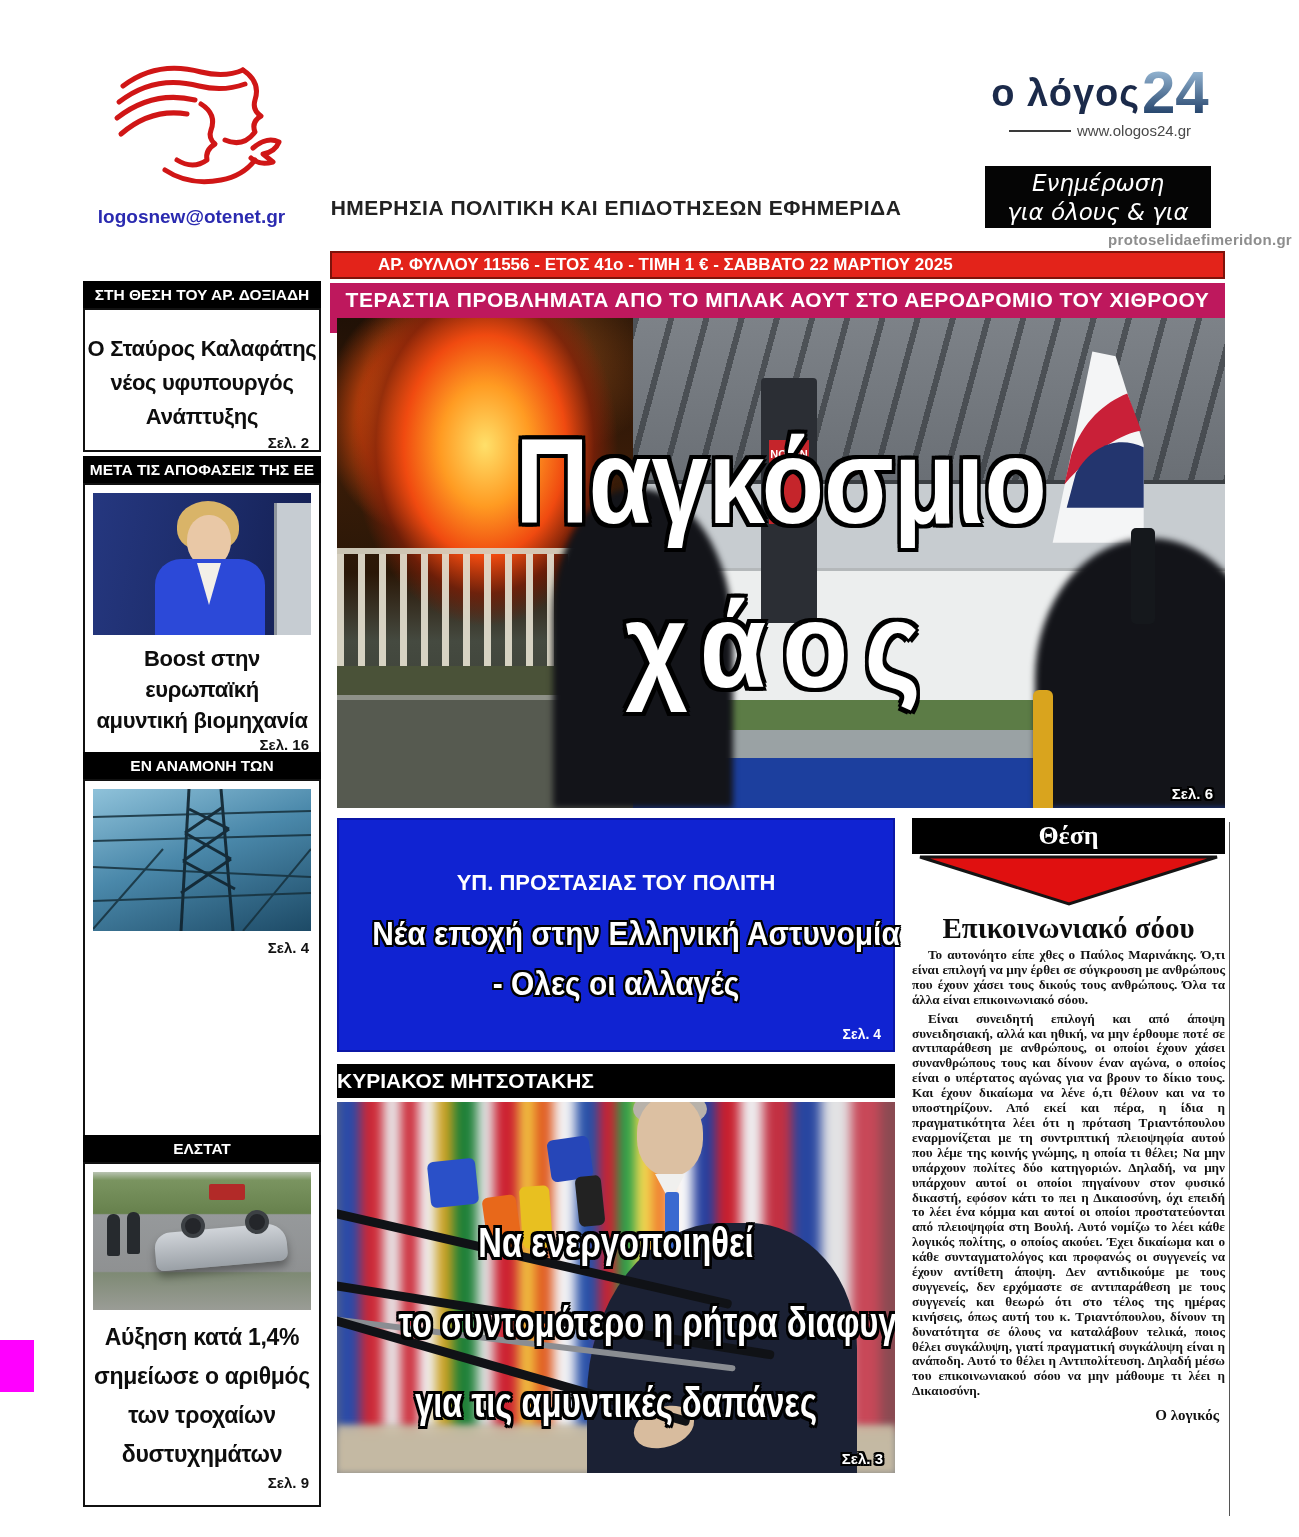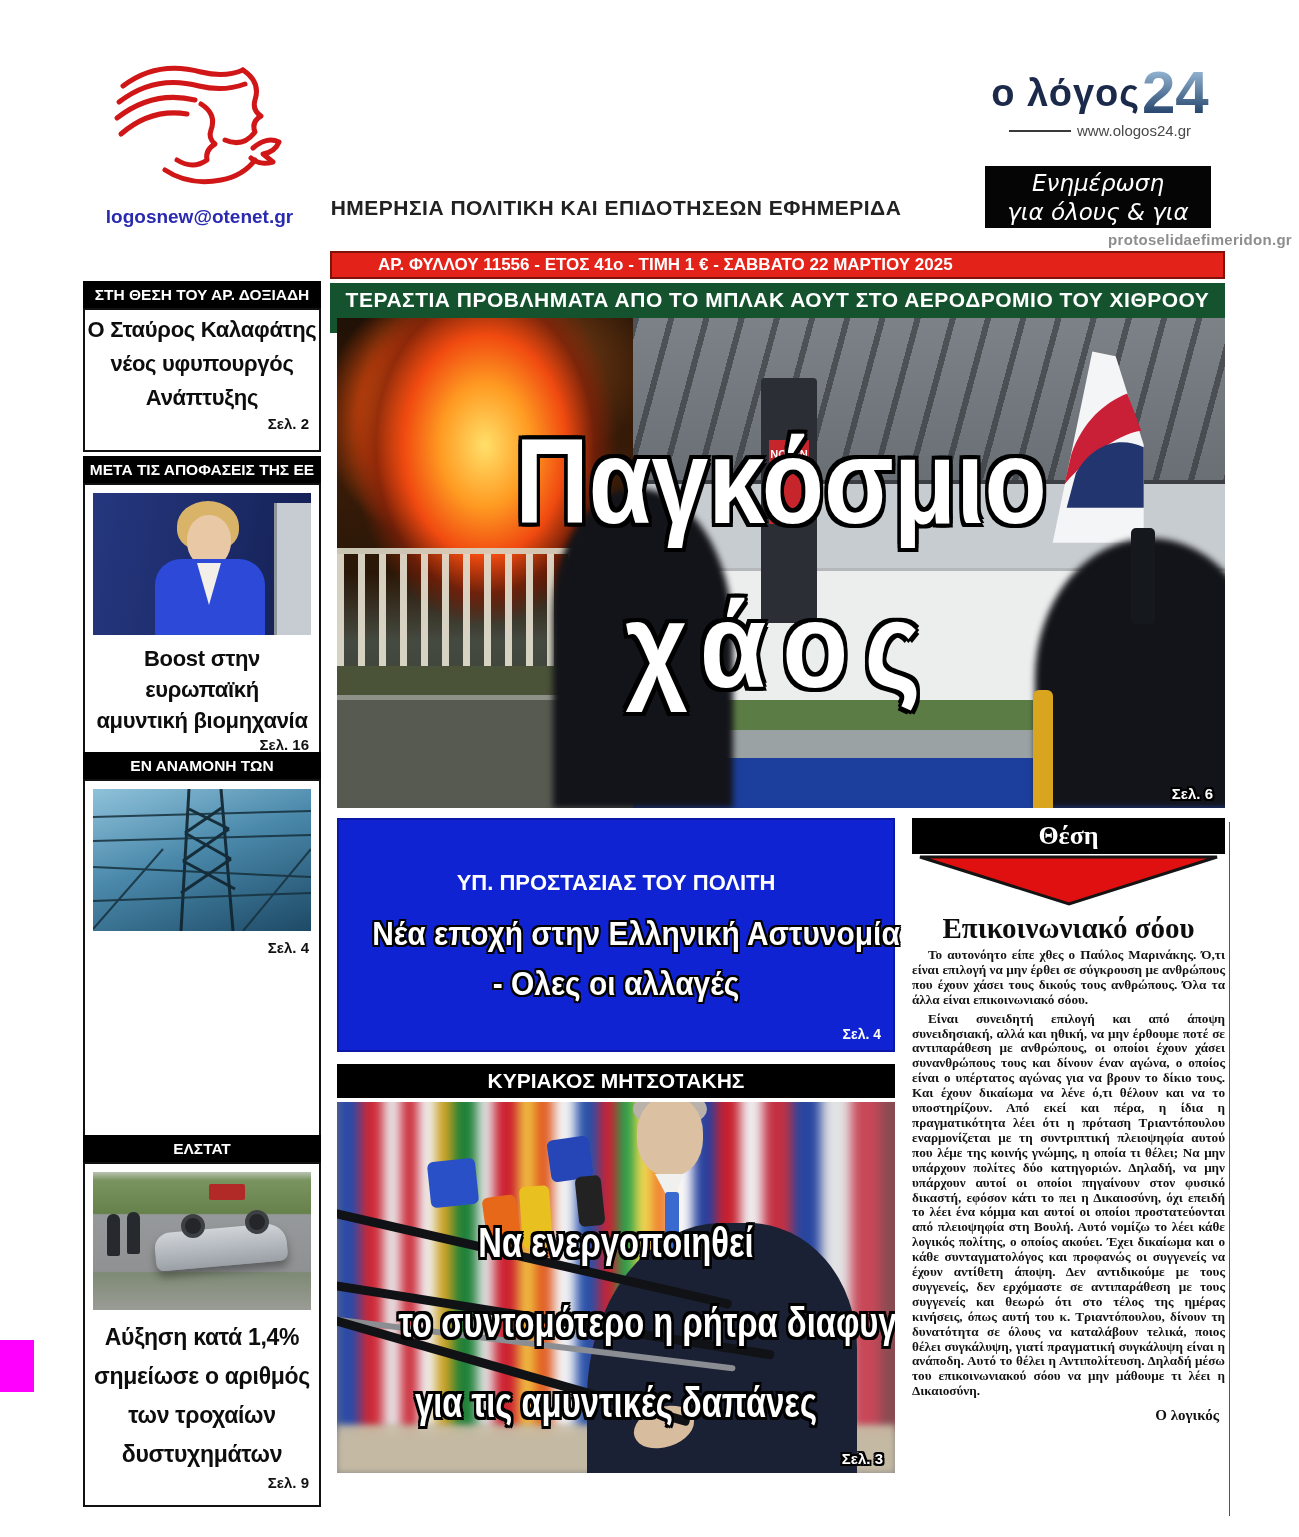--- a/index.html
+++ b/index.html
@@ -8,37 +8,37 @@
   .abs{position:absolute}
   .ctr{text-align:center}
   .bold{font-weight:bold}
   .stroke2{text-shadow:-2px -2px 0 #000,2px -2px 0 #000,-2px 2px 0 #000,2px 2px 0 #000,-2px 0 0 #000,2px 0 0 #000,0 -2px 0 #000,0 2px 0 #000}
   .stroke3{text-shadow:-3px -3px 0 #000,3px -3px 0 #000,-3px 3px 0 #000,3px 3px 0 #000,-3px 0 0 #000,3px 0 0 #000,0 -3px 0 #000,0 3px 0 #000}
   .stroke4{text-shadow:-4px -4px 0 #000,4px -4px 0 #000,-4px 4px 0 #000,4px 4px 0 #000,-4px 0 0 #000,4px 0 0 #000,0 -4px 0 #000,0 4px 0 #000}
   
   .mast-title{left:330px;top:48px;width:572px;font-family:"Liberation Serif","DejaVu Serif",serif;
               font-weight:bold;font-size:112px;line-height:138px;letter-spacing:2px;color:#0d0d0d}
   .mast-sub{left:330px;top:196px;width:572px;font-weight:bold;font-size:21px;letter-spacing:.5px;color:#222}
-  .mast-email{left:72px;top:206px;width:255px;font-weight:bold;font-size:19px;color:#2a2ab0}
+  .mast-email{left:64px;top:206px;width:255px;font-weight:bold;font-size:19px;color:#2a2ab0}
   .logo24{left:988px;top:66px;width:224px;text-align:right}
   .logo24-row{display:flex;align-items:flex-end;justify-content:center}
   .logo24-name{font-size:38px;font-weight:bold;color:#1b2a4a;letter-spacing:1px;line-height:54px}
   .logo24-num{font-size:60px;font-weight:bold;line-height:54px;margin-left:2px;
               background:linear-gradient(#9fc0dc,#16355e);-webkit-background-clip:text;background-clip:text;color:#2e567f;-webkit-text-fill-color:transparent}
   .logo24-url-row{display:flex;align-items:center;justify-content:center;margin-top:2px}
   .logo24-dash{width:62px;height:0;border-top:2px solid #3a3a3a;margin-right:6px}
   .logo24-url{font-size:15px;color:#4a4a4a}
   .infobox{left:985px;top:166px;width:226px;height:62px;background:#050505;color:#fff;
            font-family:"DejaVu Sans","Liberation Sans",sans-serif;font-style:italic;
            font-size:23px;line-height:29px;text-align:center;padding-top:3px;box-sizing:border-box}
   .watermark{left:1100px;top:231px;width:192px;text-align:right;font-weight:bold;font-size:15px;color:#8e8e8e;letter-spacing:.3px}
   
   .issue-bar{left:330px;top:251px;width:895px;height:28px;box-sizing:border-box;background:#e3231a;
              border:2px solid #7e130b;color:#fff;font-weight:bold;font-size:17px;line-height:23px;padding-left:46px}
-  .top-banner{left:330px;top:283px;width:895px;height:50px;background:#14532d;color:#fff;font-weight:bold;
+  .top-banner{left:330px;top:283px;width:895px;height:50px;background:#be185d;color:#fff;font-weight:bold;
               font-size:21px;line-height:34px;text-align:center;letter-spacing:.5px}
   
   .main-photo{left:337px;top:318px;width:888px;height:490px;overflow:hidden;background:#a16207}
   .fire{position:absolute;left:0;top:0;width:296px;height:100%;
         background:radial-gradient(ellipse 140px 190px at 50% 26%,#ffe06a 0%,#ff9b22 32%,#f04a10 58%,rgba(130,32,8,.75) 78%,rgba(40,20,8,0) 95%),
                    radial-gradient(ellipse 100px 130px at 26% 20%,#ff8c1e 0%,rgba(210,70,12,.8) 55%,rgba(40,20,8,0) 90%),
                    radial-gradient(ellipse 220px 150px at 60% 8%,rgba(255,130,40,.5),rgba(0,0,0,0) 70%),
                    linear-gradient(#201106 0%,#3a1c08 30%,#2a1707 52%,#454a40 66%,#31342c 100%)}
   .fence{position:absolute;left:0;top:47%;width:100%;height:24%;
          background:repeating-linear-gradient(90deg,#e4dfcf 0 7px,rgba(0,0,0,0) 7px 21px);border-top:6px solid #d8d3c2;opacity:.92}
@@ -91,21 +91,21 @@
   .wheel{position:absolute;width:24px;height:24px;background:#24262a;border-radius:50%;border:4px solid #3c4044;box-sizing:border-box}
   .person{position:absolute;width:13px;height:42px;background:#262a2e;border-radius:6px 6px 2px 2px}
   
   .police{left:337px;top:818px;width:558px;height:234px;background:#1023d2;border:2px solid #0b17a6;box-sizing:border-box}
   .police-kicker{left:0;top:50px;width:100%;color:#fff;font-weight:bold;font-size:22px}
   .police-lines{left:0;top:88px;width:100%}
   .police-line{display:block;width:100%;text-align:center;white-space:nowrap;color:#fff;font-weight:bold;
                font-size:34px;line-height:50px;transform:scaleX(.88)}
   .police-page{right:12px;bottom:8px;color:#fff;font-weight:bold;font-size:14px}
   .mits-bar{left:337px;top:1064px;width:558px;height:34px;background:#000;color:#fff;font-weight:bold;
-            font-size:21px;line-height:34px;text-align:center}
+            font-size:21px;line-height:34px;text-align:left}
   
   .mits{left:337px;top:1102px;width:558px;height:371px;overflow:hidden;background:#888}
   .flags{position:absolute;left:-12px;top:-12px;width:584px;height:340px;filter:blur(6px);
     background:linear-gradient(90deg,#6a7078 0 2%,#2a4aa8 2% 6%,#cc2836 6% 10%,#e8e8ea 10% 13%,#cc2836 13% 16%,#f0f0f2 16% 19%,#caa020 19% 22%,#1e8038 22% 26%,#e4e4e6 26% 29%,#cc2030 29% 33%,#f0c040 33% 36%,#e05a20 36% 39%,#f2f2f4 39% 43%,#2850a8 43% 47%,#cc2030 47% 50%,#2aa04a 50% 53%,#f0d850 53% 56%,#f08030 56% 59%,#fafafa 59% 63%,#28409e 63% 67%,#c81f2e 67% 71%,#eeeef0 71% 75%,#c23042 75% 80%,#2846a0 80% 85%,#e2e2e4 85% 90%,#c84858 90% 95%,#8a4a52 95% 100%)}
   .floor{position:absolute;left:0;bottom:0;width:100%;height:48px;background:#cfc2a8;opacity:.85;filter:blur(3px)}
   .suit{position:absolute;left:250px;bottom:0;width:270px;height:250px;background:#1b2134;border-radius:50% 40% 0 0/70% 50% 0 0}
   .head{position:absolute;left:300px;top:-6px;width:66px;height:80px;background:#dcc0a2;border-radius:46%}
   .hair{position:absolute;left:296px;top:-12px;width:74px;height:38px;background:#b8b2aa;border-radius:50%}
   .shirt{position:absolute;left:318px;top:72px;width:30px;height:28px;background:#f0f0ee;clip-path:polygon(0 0,100% 0,50% 100%)}
   .tie{position:absolute;left:328px;top:90px;width:14px;height:64px;background:#3a6ad0;border-radius:3px}
@@ -201,21 +201,21 @@
       <div class="ypole"></div>
       <div class="signal"></div>
     </div>
     <div class="abs ctr mh1 stroke4">Παγκόσμιο</div>
     <div class="abs ctr mh2 stroke4">χάος</div>
     <div class="abs photo-page stroke2">Σελ. 6</div>
   </div>
 
   <div class="abs side-box" style="top:281px">
     <div class="side-kicker">ΣΤΗ ΘΕΣΗ ΤΟΥ ΑΡ. ΔΟΞΙΑΔΗ</div>
-    <div class="side-body" style="height:144px;padding-top:3px">
+    <div class="side-body" style="height:144px;padding-top:22px">
       <div class="side-lines" style="font-size:22px;line-height:34px">
         <span class="side-line">Ο Σταύρος Καλαφάτης</span>
         <span class="side-line">νέος υφυπουργός</span>
         <span class="side-line">Ανάπτυξης</span>
       </div>
       <div class="side-page">Σελ. 2</div>
     </div>
   </div>
 
   <div class="abs side-box" style="top:456px">

